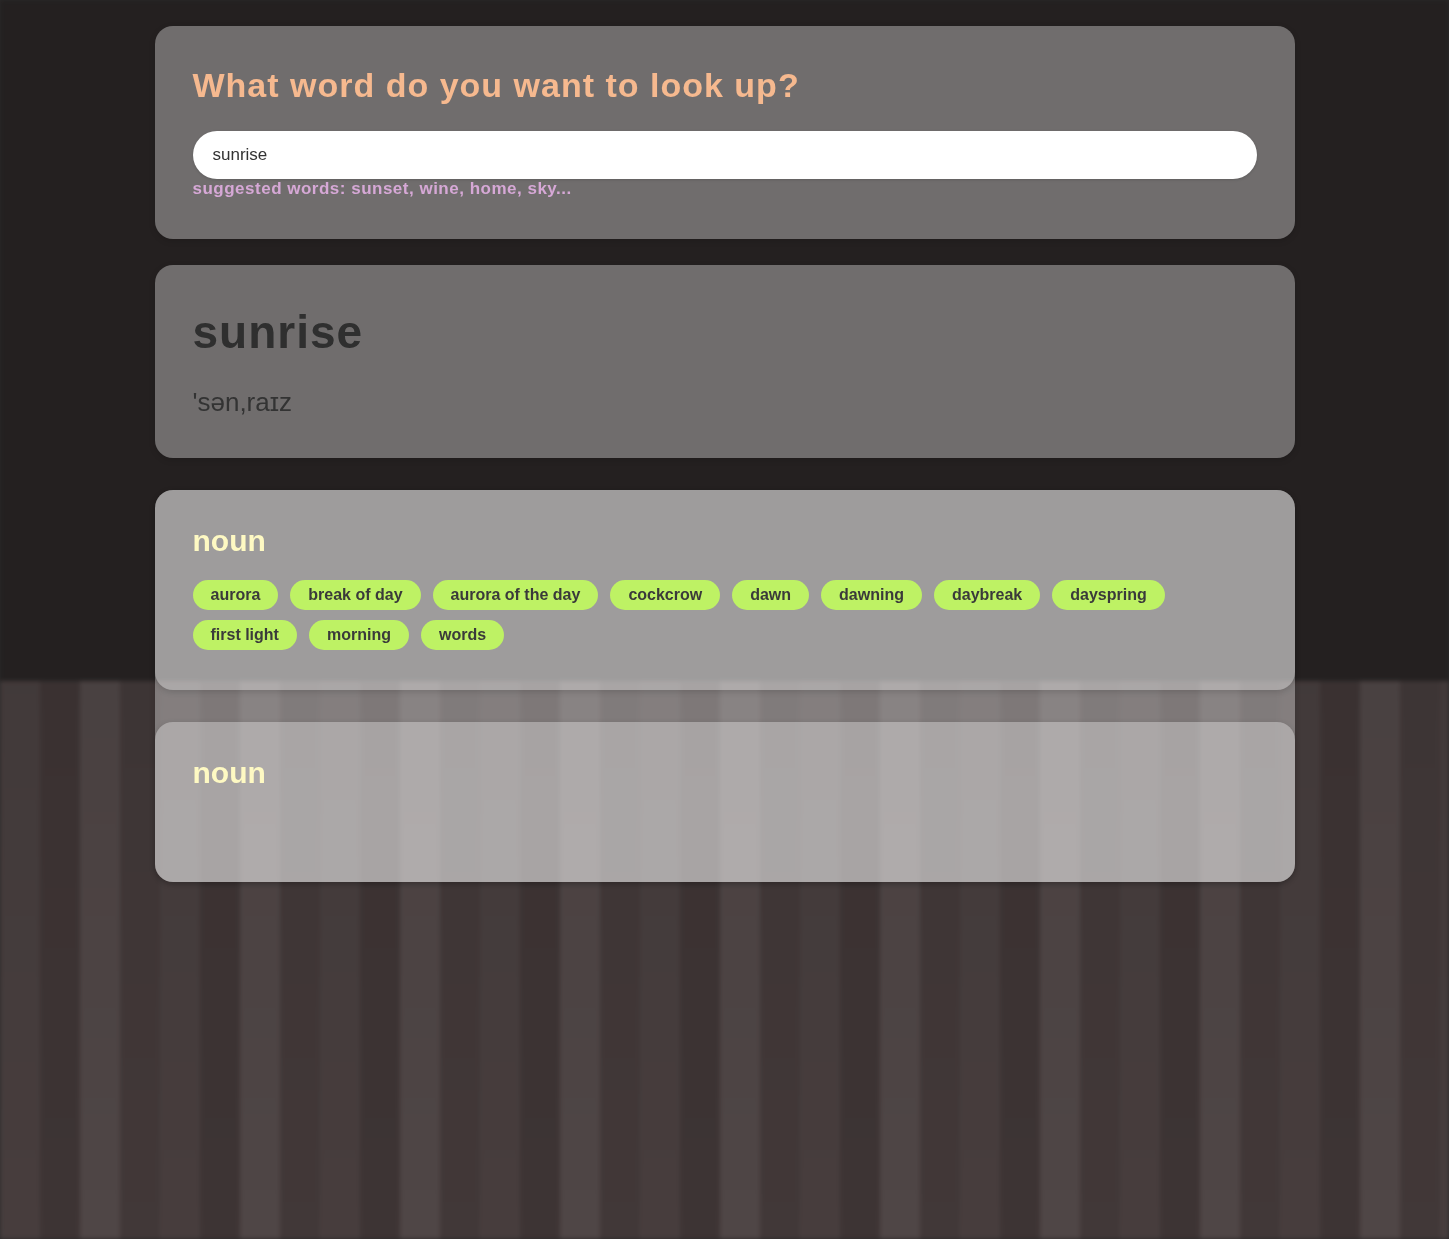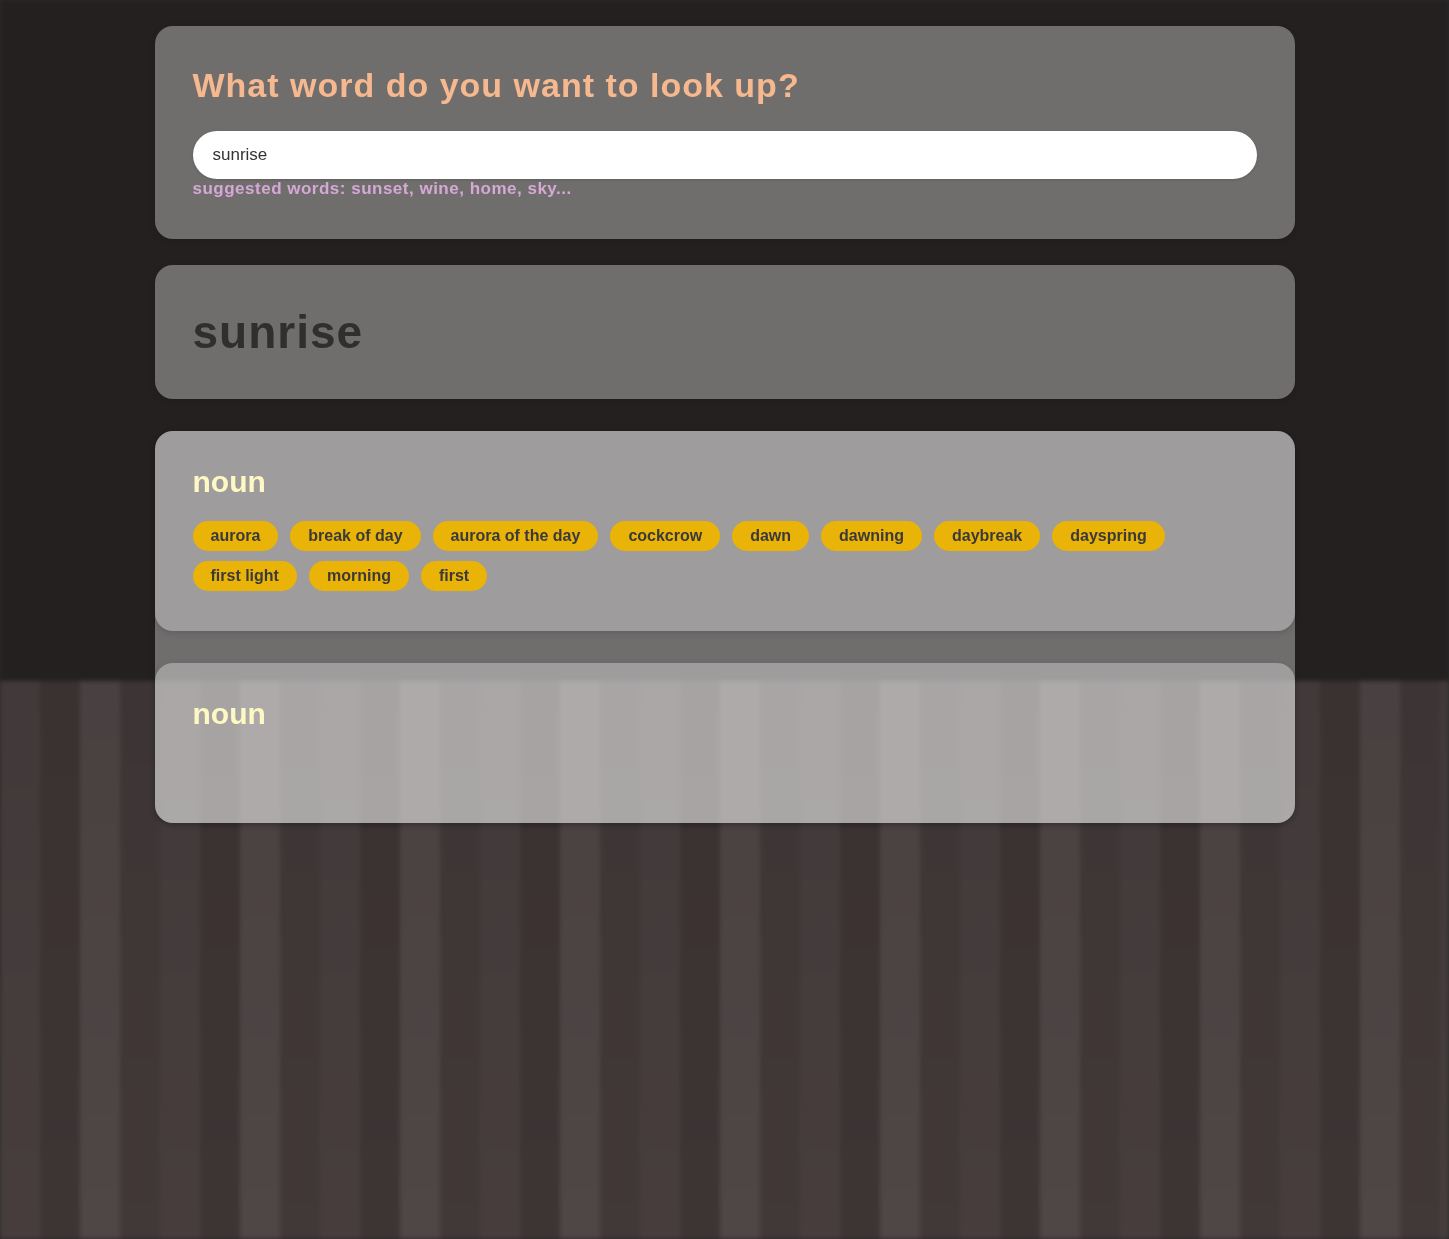--- a/index.html
+++ b/index.html
@@ -130,21 +130,21 @@
     color: #2d2d2d;
     margin-bottom: 28px;
   }
 
   .chips {
     display: flex;
     flex-wrap: wrap;
     gap: 10px 12px;
   }
   .chip {
-    background: #eab308;
+    background: #bef264;
     color: #3a3a3a;
     font-weight: 700;
     font-size: 16px;
     padding: 6px 18px;
     border-radius: 999px;
     white-space: nowrap;
   }
   
   .card.cutoff {
     padding-bottom: 70px;
@@ -159,38 +159,39 @@
 
 
   <section class="card">
     <div class="prompt">What word do you want to look up?</div>
     <input type="text" class="search-input" value="sunrise" style="">
     <div class="suggest">suggested words: sunset, wine, home, sky...</div>
   </section>
 
   <section class="card">
     <div class="word-heading">sunrise</div>
+    <div class="phonetic">'sən,raɪz</div>
   </section>
 
   <section class="card defs-wrap">
 
     <div class="card inner">
       <div class="pos">noun</div>
       <div class="chips">
         <span class="chip">aurora</span>
         <span class="chip">break of day</span>
         <span class="chip">aurora of the day</span>
         <span class="chip">cockcrow</span>
         <span class="chip">dawn</span>
         <span class="chip">dawning</span>
         <span class="chip">daybreak</span>
         <span class="chip">dayspring</span>
         <span class="chip">first light</span>
         <span class="chip">morning</span>
-        <span class="chip">first</span>
+        <span class="chip">words</span>
       </div>
     </div>
 
     <div class="card inner cutoff">
       <div class="pos">noun</div>
     </div>
 
   </section>
 
 </div>

